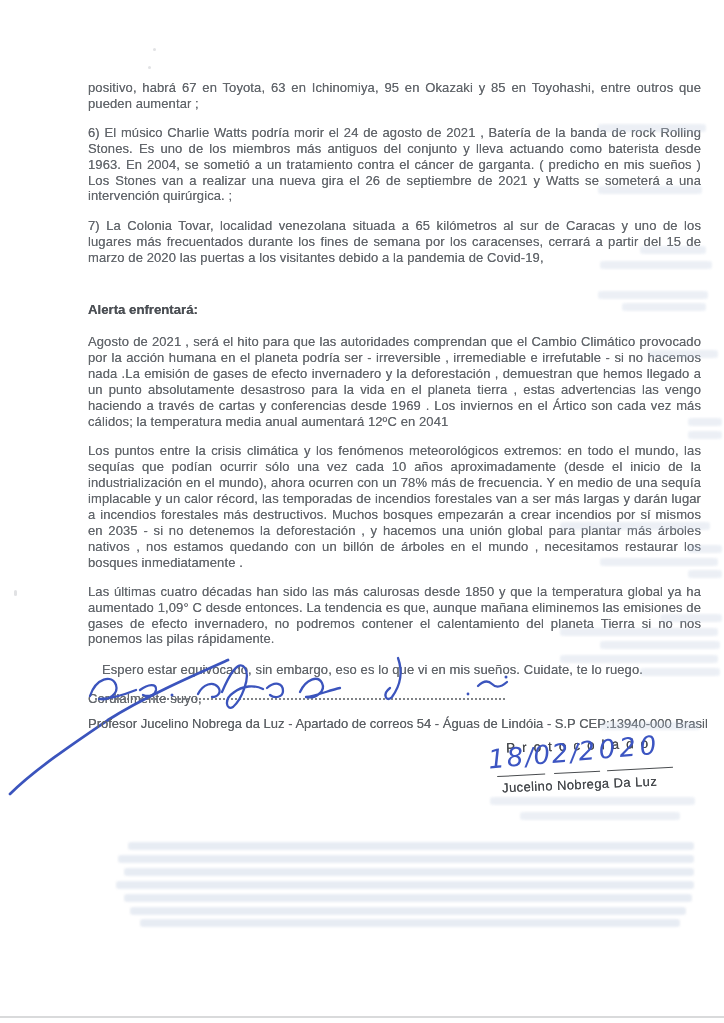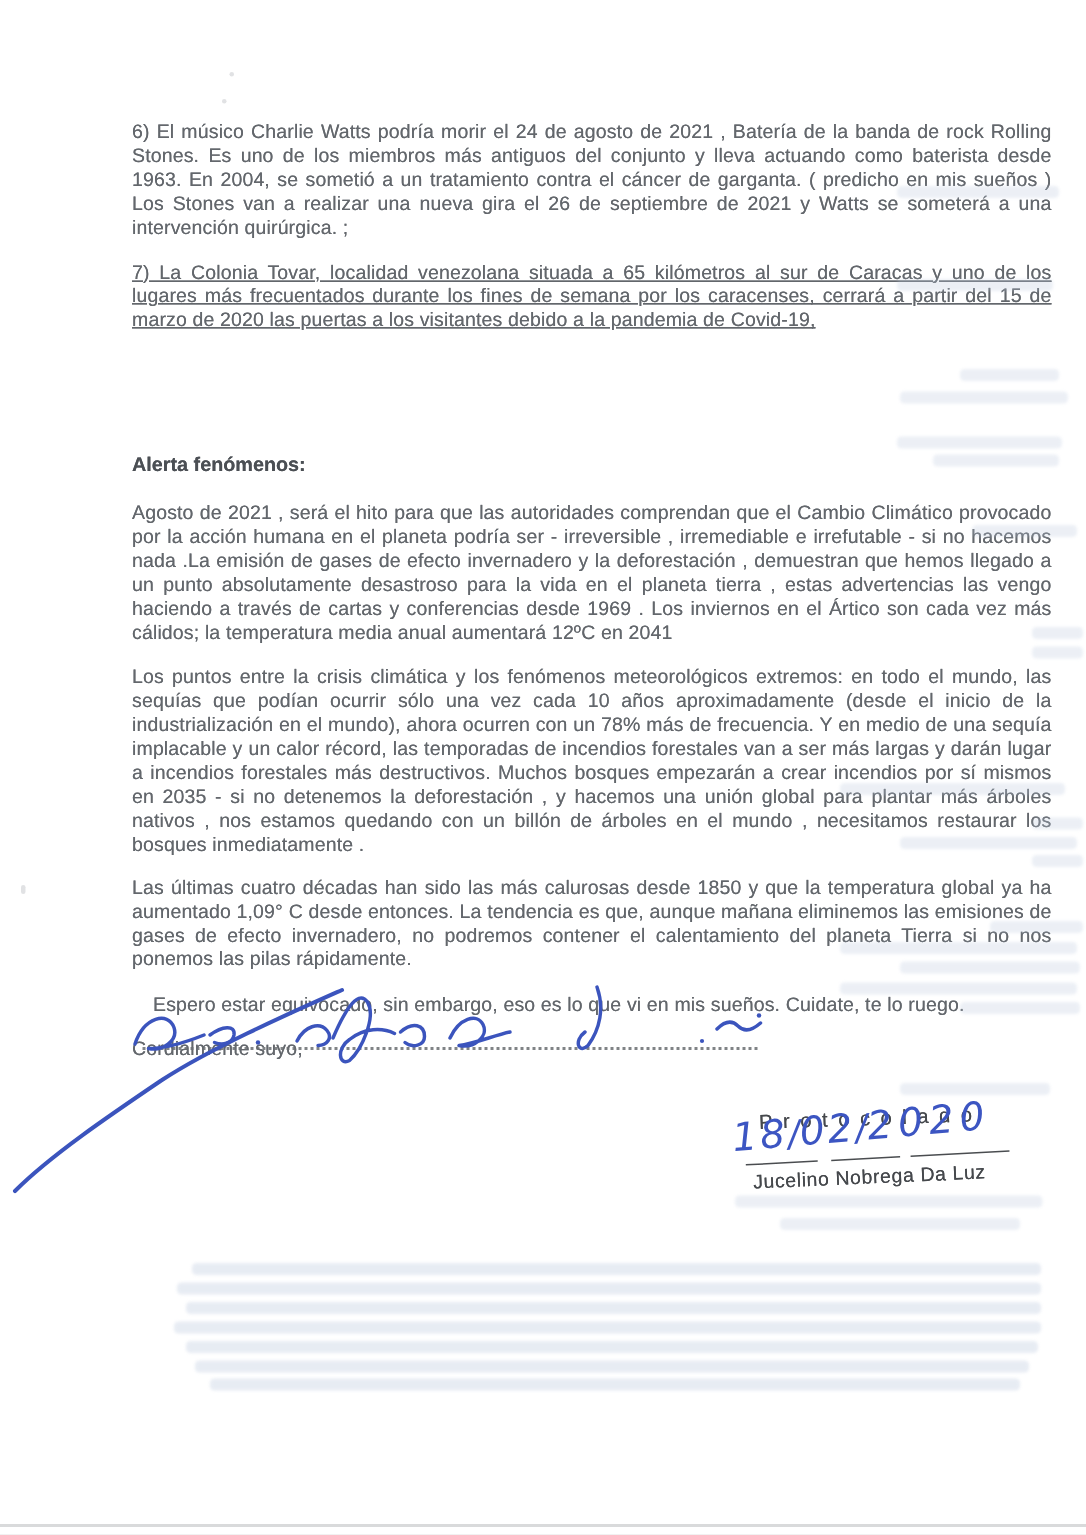--- a/index.html
+++ b/index.html
@@ -10,21 +10,21 @@
   }
   .content{position:absolute;left:88px;width:613px;color:#63676c;}
   .content p{
     margin:0;font-size:13px;line-height:15.9px;text-align:justify;
     letter-spacing:.1px;text-shadow:0 0 .35px #7a7e83;
   }
   .group-top{top:80px;}
   .group-alert{top:302px;}
   .mb13{margin-bottom:13px!important;}
   .mb14{margin-bottom:14px!important;}
-  .mb12{margin-bottom:12px!important;text-decoration:underline;}
+  .mb12{margin-bottom:12px!important;}
   .mb15{margin-bottom:15px!important;}
   .alert-heading{
     margin:0 0 16px 0;font-size:13.2px;font-weight:bold;color:#4b4f54;
     text-shadow:0 0 .35px #5b5f64;line-height:16px;
   }
   .hope{text-indent:14px;}
   .valediction{margin-top:13px!important;text-align:left!important;}
   .sig-svg{position:absolute;left:0;top:630px;pointer-events:none;}
   .dotted-line{
     position:absolute;left:95px;top:688px;width:410px;height:10px;
@@ -66,26 +66,27 @@
   .gb{opacity:.34;}
   .speck{position:absolute;width:3px;height:3px;border-radius:50%;background:#9aa0a6;opacity:.3;}
   .page-edge{position:absolute;left:0;top:1016px;width:724px;height:2px;background:#d9dadb;}
 </style>
 </head>
 <body>
 
 <div class="page">
 
   <div class="content group-top">
+    <p class="mb13">positivo, habrá 67 en Toyota, 63 en Ichinomiya, 95 en Okazaki y 85 en Toyohashi, entre outros que pueden aumentar ;</p>
     <p class="mb14">6) El músico Charlie Watts podría morir el 24 de agosto de 2021 , Batería de la banda de rock Rolling Stones. Es uno de los miembros más antiguos del conjunto y lleva actuando como baterista desde 1963. En 2004, se sometió a un tratamiento contra el cáncer de garganta. ( predicho en mis sueños ) Los Stones van a realizar una nueva gira el 26 de septiembre de 2021 y Watts se someterá a una intervención quirúrgica. ;</p>
     <p class="mb12">7) La Colonia Tovar, localidad venezolana situada a 65 kilómetros al sur de Caracas y uno de los lugares más frecuentados durante los fines de semana por los caracenses, cerrará a partir del 15 de marzo de 2020 las puertas a los visitantes debido a la pandemia de Covid-19,</p>
   </div>
 
   <div class="content group-alert">
-    <h3 class="alert-heading">Alerta fenómenos:</h3>
+    <h3 class="alert-heading">Alerta enfrentará:</h3>
     <p class="mb14">Agosto de 2021 , será el hito para que las autoridades comprendan que el Cambio Climático provocado por la acción humana en el planeta podría ser - irreversible , irremediable e irrefutable - si no hacemos nada .La emisión de gases de efecto invernadero y la deforestación , demuestran que hemos llegado a un punto absolutamente desastroso para la vida en el planeta tierra , estas advertencias las vengo haciendo a través de cartas y conferencias desde 1969 . Los inviernos en el Ártico son cada vez más cálidos; la temperatura media anual aumentará 12ºC en 2041</p>
     <p class="mb13">Los puntos entre la crisis climática y los fenómenos meteorológicos extremos: en todo el mundo, las sequías que podían ocurrir sólo una vez cada 10 años aproximadamente (desde el inicio de la industrialización en el mundo), ahora ocurren con un 78% más de frecuencia. Y en medio de una sequía implacable y un calor récord, las temporadas de incendios forestales van a ser más largas y darán lugar a incendios forestales más destructivos. Muchos bosques empezarán a crear incendios por sí mismos en 2035 - si no detenemos la deforestación , y hacemos una unión global para plantar más árboles nativos , nos estamos quedando con un billón de árboles en el mundo , necesitamos restaurar los bosques inmediatamente .</p>
     <p class="mb15">Las últimas cuatro décadas han sido las más calurosas desde 1850 y que la temperatura global ya ha aumentado 1,09° C desde entonces. La tendencia es que, aunque mañana eliminemos las emisiones de gases de efecto invernadero, no podremos contener el calentamiento del planeta Tierra si no nos ponemos las pilas rápidamente.</p>
     <p class="hope">Espero estar equivocado, sin embargo, eso es lo que vi en mis sueños. Cuidate, te lo ruego.</p>
     <p class="valediction">Cordialmente suyo,</p>
   </div>
 
   <div class="dotted-line"></div>
 
   <svg class="sig-svg" width="540" height="180" viewBox="0 0 540 180">
@@ -104,20 +105,21 @@
       <path d="M 300 62 C 306 49, 318 45, 322 53 C 326 61, 316 69, 306 67 C 316 66, 330 60, 340 58"></path>
 
       <path d="M 398 28 C 403 42, 400 56, 392 67 C 386 73, 382 64, 390 58"></path>
 
       <path d="M 478 56 q 8 -8 14 -2 q 6 6 15 -2"></path>
       <circle cx="506" cy="47" r="1.5" fill="#3b54bd" stroke="none"></circle>
       <circle cx="468" cy="64" r="1.4" fill="#3b54bd" stroke="none"></circle>
     </g>
   </svg>
 
+  <p class="address">Profesor Jucelino Nobrega da Luz - Apartado de correos 54 - Águas de Lindóia - S.P CEP:13940-000 Brasil</p>
 
   <div class="stamp">
     <div class="stamp-title">Protocolado</div>
     <div class="stamp-slots">
       <i class="slot slot1"></i>
       <i class="slot slot2"></i>
       <i class="slot slot3"></i>
     </div>
     <div class="stamp-date"><span>18</span><span class="sep">/</span><span>02</span><span class="sep">/</span><span class="yr">2020</span></div>
     <div class="stamp-name">Jucelino Nobrega Da Luz</div>

